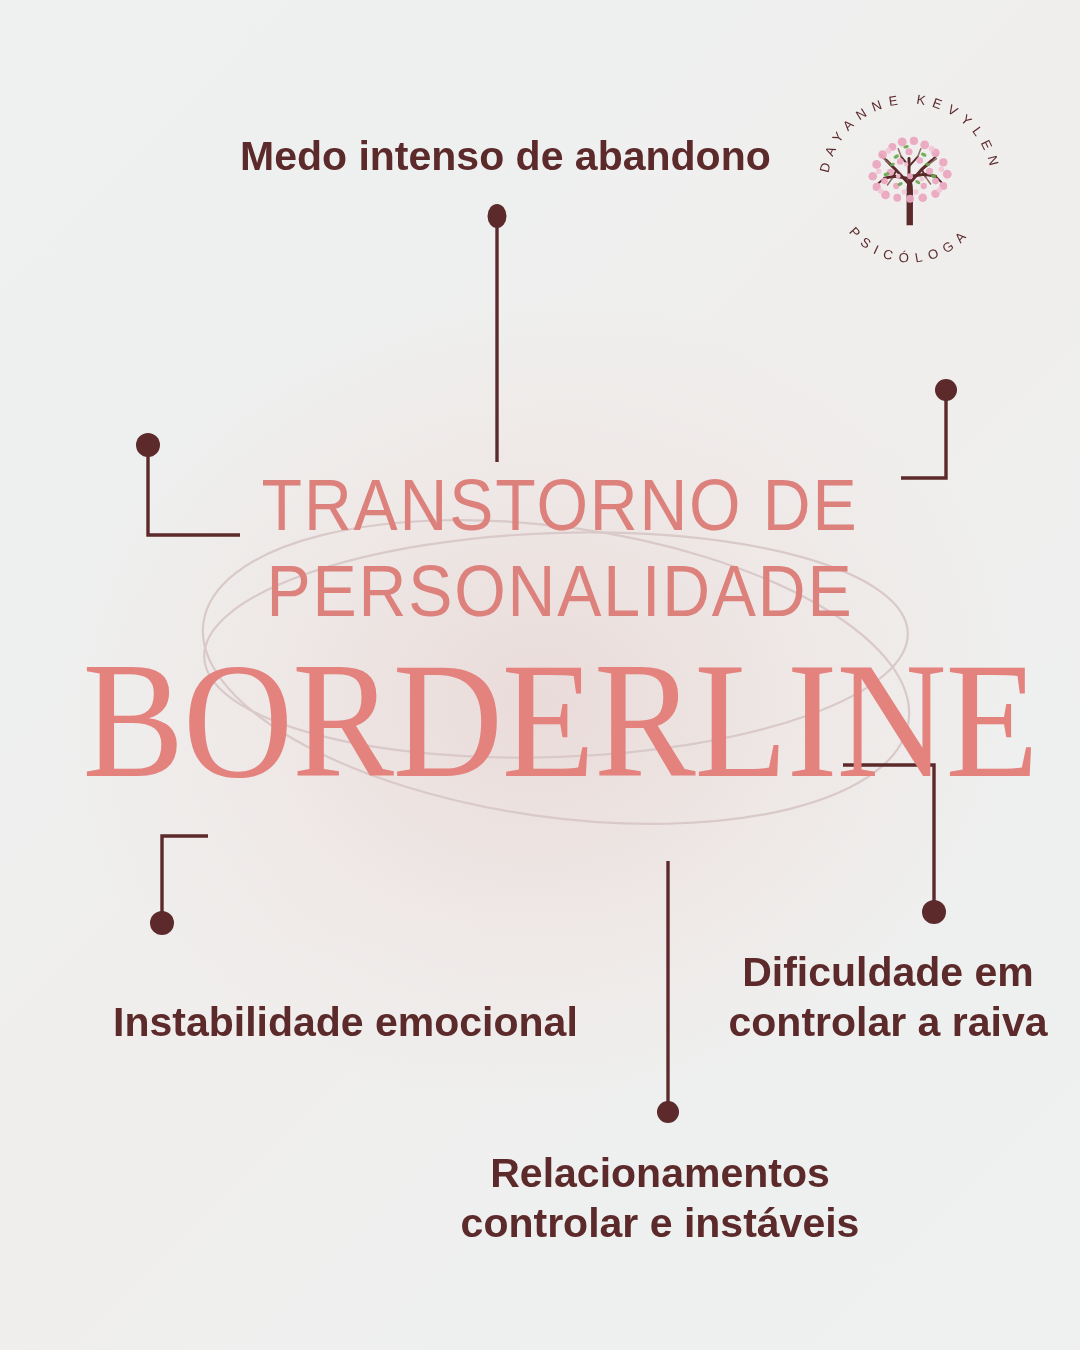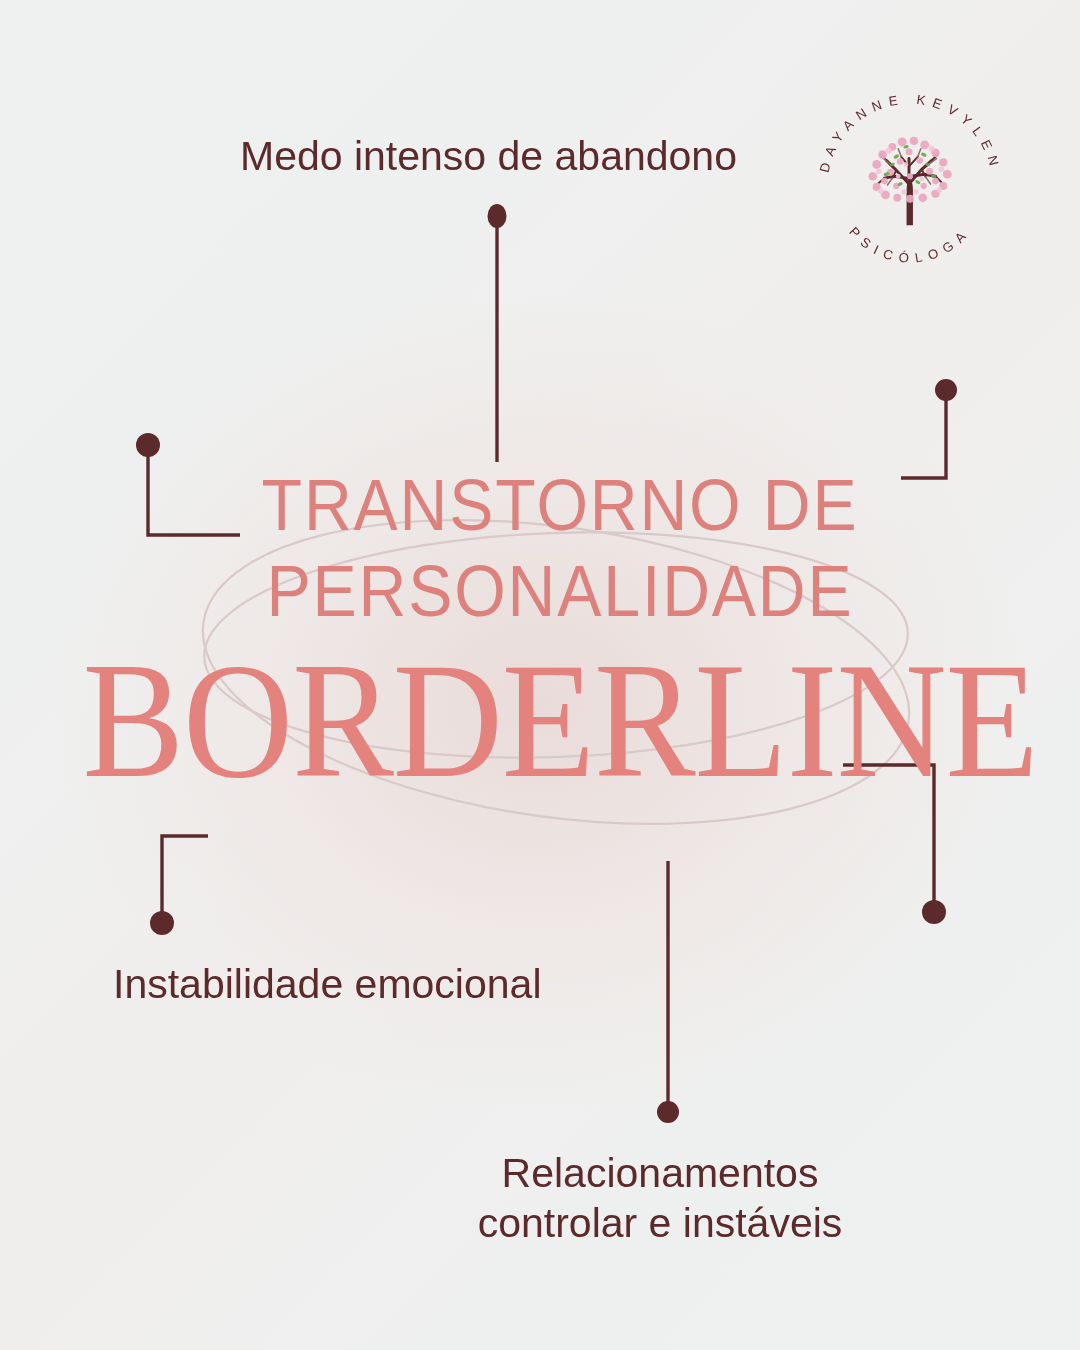--- a/index.html
+++ b/index.html
@@ -70,32 +70,32 @@
     transform-origin: center top;
     margin-top: 8px;
     white-space: nowrap;
   }
 
   
   .label {
     position: absolute;
     color: #5c2a2b;
     font-family: "Liberation Sans", sans-serif;
-    font-weight: 400;
+    font-weight: 700;
     font-size: 41px;
     line-height: 50px;
     white-space: pre-line;
   }
   .label.center { text-align: center; }
   .label.left   { text-align: left; }
 
   #label-medo        { left: 240px; top: 131px; }
   #label-sentimento  { left: 586px; top: 300px; }
   #label-impulsividade { left: 133px; top: 361px; }
-  #label-instabilidade { left: 113px; top: 959px; }
+  #label-instabilidade { left: 113px; top: 997px; }
   #label-dificuldade { left: 722px; top: 947px; width: 332px; text-align: center; }
   #label-relacionamentos { left: 438px; top: 1148px; width: 444px; text-align: center; }
 
   
   .logo {
     position: absolute;
     left: 812px;
     top: 88px;
     width: 196px;
     height: 196px;
@@ -138,20 +138,22 @@
   </svg>
 
   <div class="title-wrap">
     <span class="title-line1">TRANSTORNO DE</span>
     <span class="title-line2">PERSONALIDADE</span>
     <span class="title-big">BORDERLINE</span>
   </div>
 
   <div class="label left" id="label-medo">Medo intenso de abandono</div>
   <div class="label left" id="label-instabilidade">Instabilidade emocional</div>
+  <div class="label center" id="label-dificuldade">Dificuldade em
+controlar a raiva</div>
   <div class="label center" id="label-relacionamentos">Relacionamentos
 controlar e instáveis</div>
 
   <div class="logo">
     <svg viewBox="0 0 200 200" xmlns="http://www.w3.org/2000/svg">
       <defs>
         <path id="arcTop" d="M 16 100 A 84 84 0 0 1 184 100" fill="none"></path>
         <path id="arcBottom" d="M 22 100 A 78 78 0 0 0 178 100" fill="none"></path>
       </defs>
 

